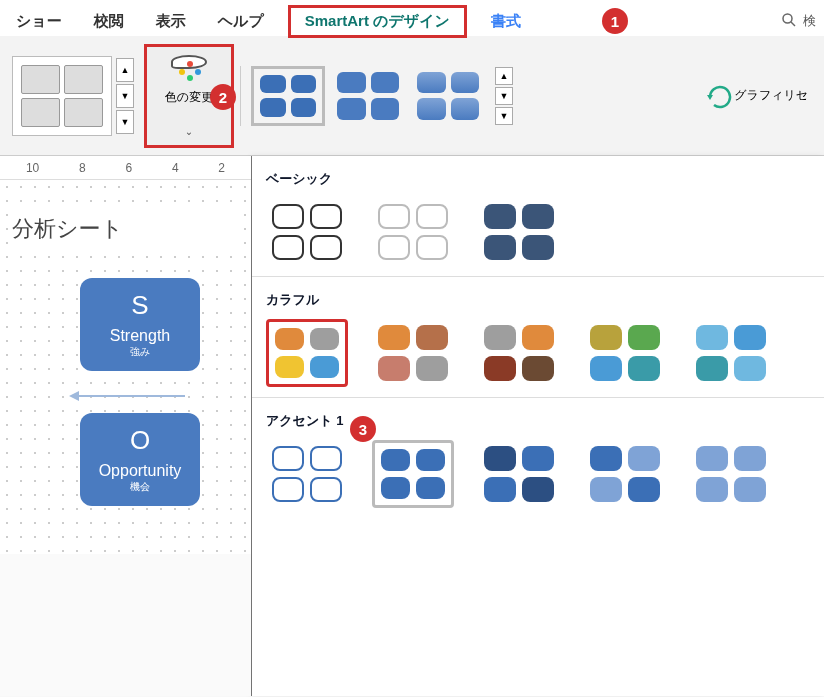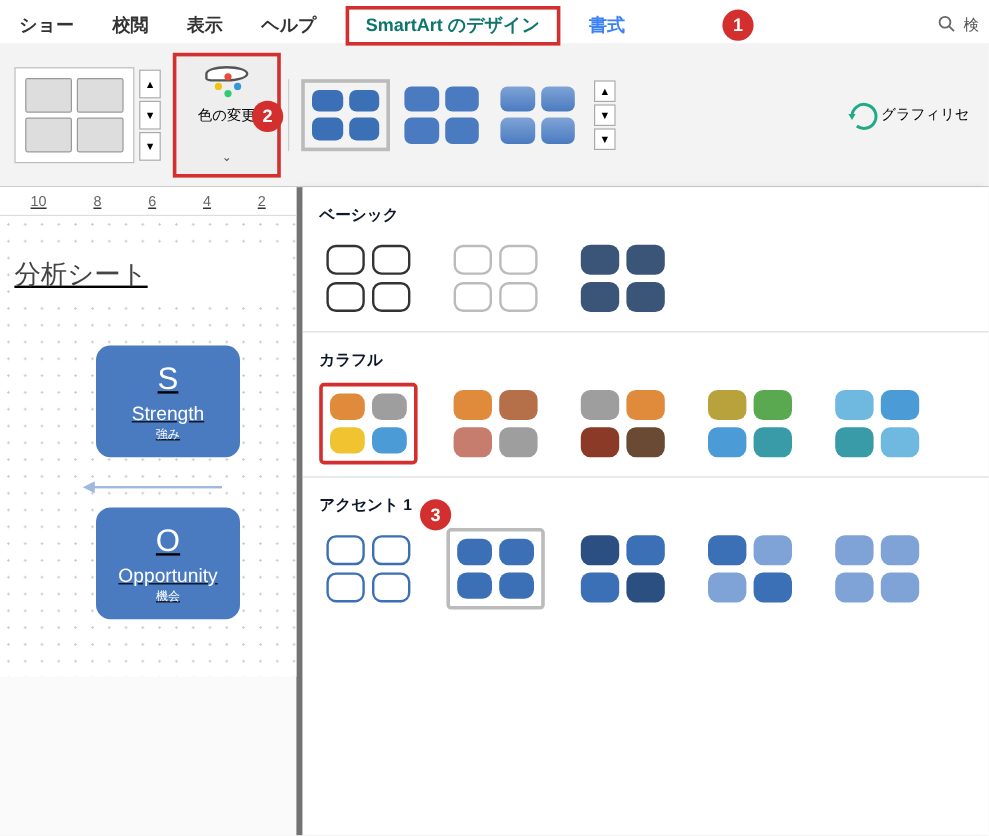--- a/index.html
+++ b/index.html
@@ -159,23 +159,22 @@
       font-size: 12px; color: #555;
     }
 
     .main-area {
       display: flex;
       height: 540px;
     }
     .left-pane {
       width: 252px;
       background: #fafafa;
-      border-right: 5px solid #737373;
+      border-right: 1px solid #737373;
       position: relative;
-      text-decoration: underline;
     }
     .ruler {
       height: 24px;
       display: flex;
       justify-content: space-around;
       align-items: center;
       font-size: 12px;
       color: #666;
       background: #fff;
       border-bottom: 1px solid #ddd;
@@ -185,21 +184,21 @@
       padding: 30px 10px;
       background: #fff;
       background-image: radial-gradient(#ccc 1px, transparent 1px);
       background-size: 14px 14px;
     }
     .sheet-title {
       font-size: 22px;
       color: #444;
       background: #fff;
       padding: 4px 2px;
-      margin-bottom: 40px;
+      margin-bottom: 30px;
     }
     .swot-block {
       width: 120px;
       margin-left: 70px;
       background: #4a7bc0;
       color: #fff;
       border-radius: 12px;
       padding: 12px 8px;
       text-align: center;
       margin-bottom: 18px;

